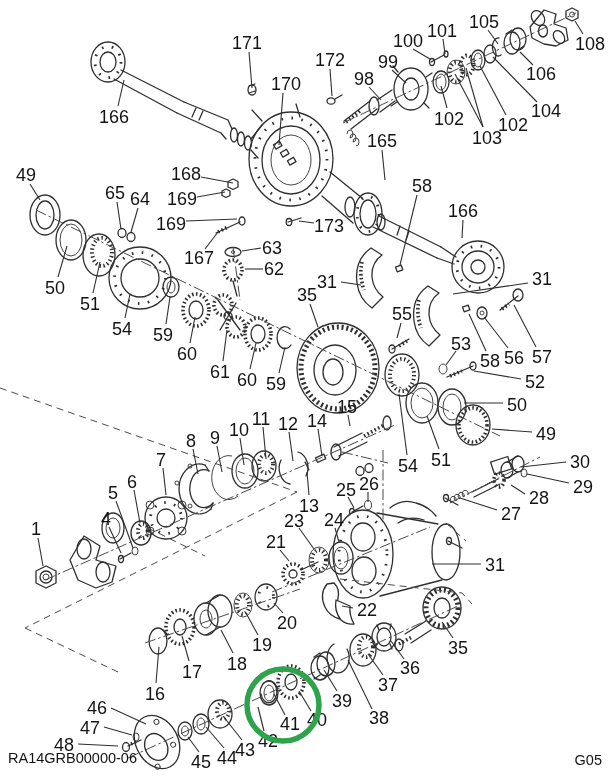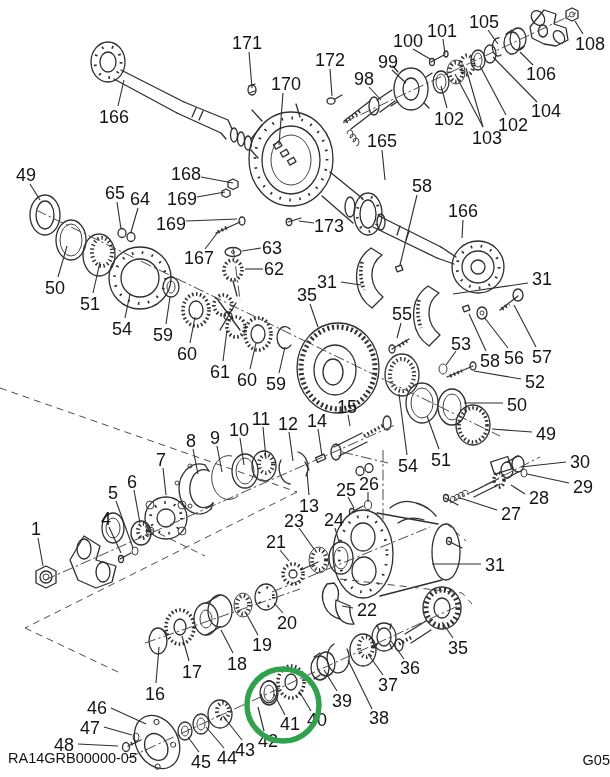--- a/index.html
+++ b/index.html
@@ -14,21 +14,21 @@
   .rollers{fill:none;stroke:#2f2f2f;stroke-width:4;stroke-dasharray:1.4 2.6;}
   .dots{fill:none;stroke:#2f2f2f;stroke-width:2.8;stroke-dasharray:1.6 8.5;}
   .axis{fill:none;stroke:#4a4a4a;stroke-width:1;stroke-dasharray:11 3 2.5 3;}
   .bound{fill:none;stroke:#4a4a4a;stroke-width:1;stroke-dasharray:7 5;}
   .leader{fill:none;stroke:#2f2f2f;stroke-width:1.1;}
   text.callout{font-family:"Liberation Sans",sans-serif;font-size:18px;fill:#141414;
                text-anchor:middle;cursor:pointer;}
   .footer-text{position:absolute;font-family:"Liberation Sans",sans-serif;font-size:14.5px;
                color:#141414;white-space:nowrap;}
   #footer-left{left:8px;top:750px;}
-  #footer-right{right:0;top:752px;text-align:center;}
+  #footer-right{right:8px;top:752px;text-align:center;}
 </style>
 </head>
 <body>
 
 <div id="stage">
   <svg id="diagram-svg" width="610" height="777" viewBox="0 0 610 777">
 
     <g>
       <ellipse class="s" cx="108" cy="62" rx="17" ry="20"></ellipse>
       <ellipse class="s" cx="108" cy="62" rx="8" ry="10"></ellipse>
@@ -520,15 +520,15 @@
         <text x="64" y="750.5" class="callout">48</text>
         <text x="201" y="767.5" class="callout">45</text>
         <text x="227" y="763.5" class="callout">44</text>
         <text x="245" y="755.5" class="callout">43</text>
       </g>
     <g id="highlight-layer">
         <circle cx="283" cy="705" r="36" fill="none" stroke="#2fa24c" stroke-width="5.5"></circle>
       </g>
   </svg>
 
-  <div id="footer-left" class="footer-text">RA14GRB00000-05</div>
+  <div id="footer-left" class="footer-text">RA14GRB00000-06</div>
   <div id="footer-right" class="footer-text">G05</div>
 </div>
 
 </body></html>

